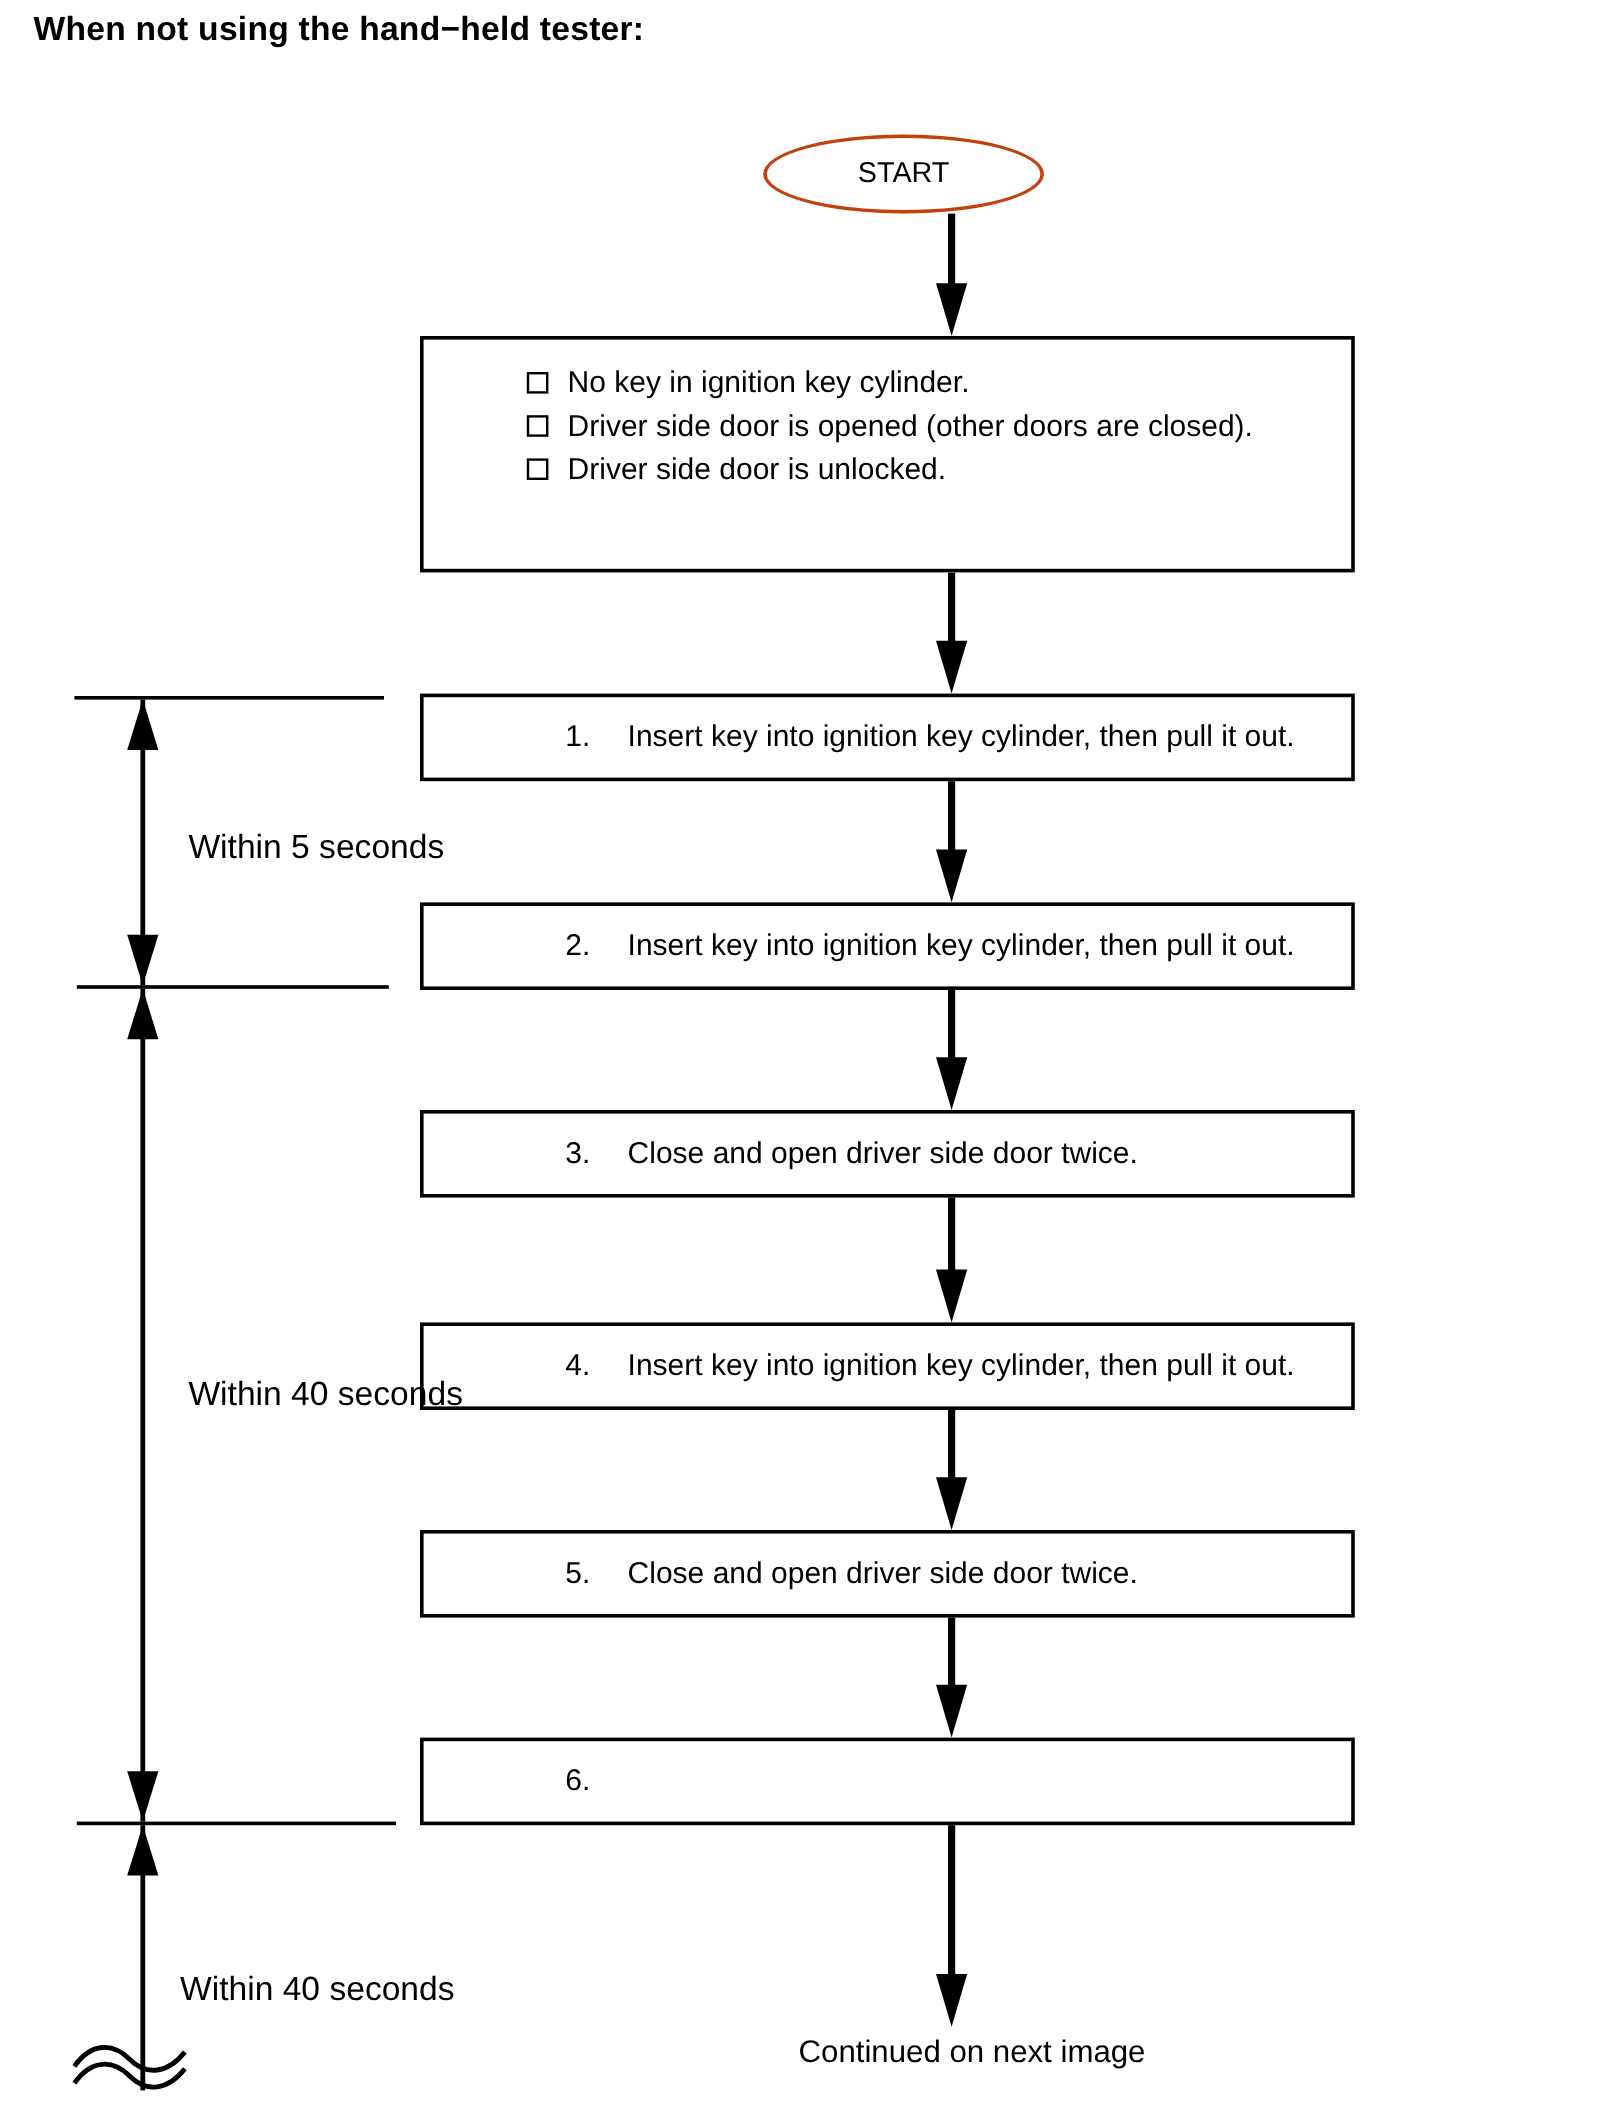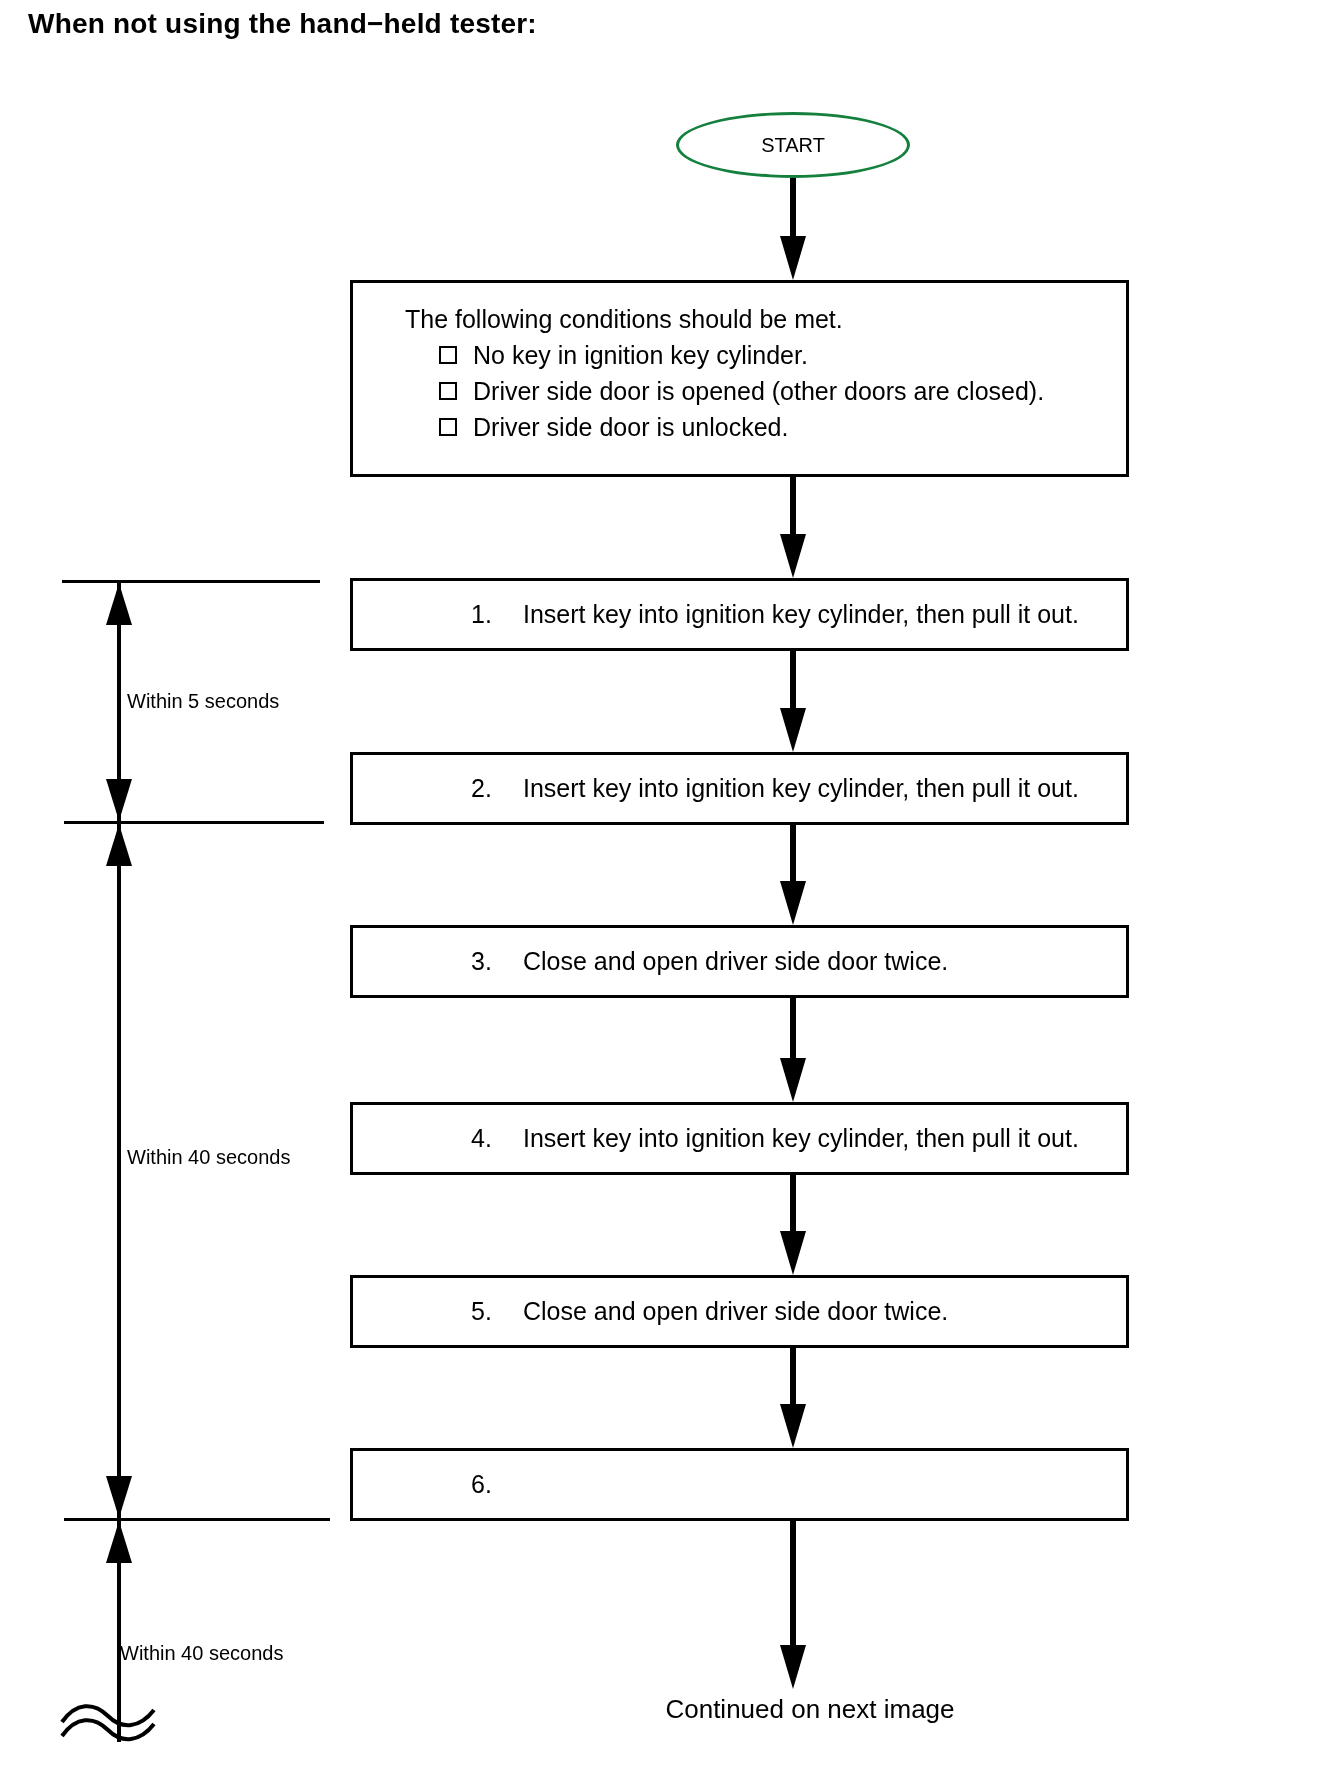--- a/index.html
+++ b/index.html
@@ -10,24 +10,24 @@
     font-family:"Liberation Sans", sans-serif;
     color:#000;
     overflow:hidden;
   }
   .page-title{
     position:absolute;left:28px;top:8px;
     font-size:28px;font-weight:bold;letter-spacing:0.2px;
   }
   
   .oval{
-    position:absolute;left:676px;top:112px;width:234px;height:66px;
-    border:3px solid #15803d;border-radius:50%;
+    position:absolute;left:636px;top:112px;width:234px;height:66px;
+    border:3px solid #c2410c;border-radius:50%;
     display:flex;align-items:center;justify-content:center;
-    font-size:20px;box-sizing:border-box;
+    font-size:24px;box-sizing:border-box;
   }
   
   .pbox{
     position:absolute;left:350px;width:779px;
     border:3px solid #000;box-sizing:border-box;background:#fff;
   }
   .cond-box{top:280px;height:197px;padding:18px 10px 0 52px;font-size:25px;}
   .cond-intro{line-height:36px;}
   .cond-item{display:flex;align-items:center;line-height:36px;margin-left:34px;}
   .chk{
@@ -68,21 +68,21 @@
     border-bottom:42px solid #000;
   }
   .bracket .head-down{
     position:absolute;bottom:0;left:0;width:0;height:0;
     border-left:13px solid transparent;border-right:13px solid transparent;
     border-top:42px solid #000;
   }
   .br1{top:583px;height:238px;}
   .br2{top:824px;height:694px;}
   .br3{top:1521px;height:221px;}
-  .timer-label{position:absolute;font-size:20px;white-space:nowrap;}
+  .timer-label{position:absolute;font-size:28px;white-space:nowrap;margin-left:30px;}
   .t1{left:127px;top:690px;}
   .t2{left:127px;top:1146px;}
   .t3{left:120px;top:1642px;}
   
   .footer{
     position:absolute;left:560px;top:1694px;width:500px;
     text-align:center;font-size:26px;white-space:nowrap;
   }
   .footer .suffix{font-size:26px;}
   .break-mark{position:absolute;left:56px;top:1698px;}
@@ -125,21 +125,20 @@
   <div class="arrow-down sp a7">
       <div class="shaft"></div>
       <div class="head"></div>
     </div>
   <div class="arrow-down sp a8">
       <div class="shaft"></div>
       <div class="head"></div>
     </div>
 
   <div class="pbox cond-box">
-    <div class="cond-intro">The following conditions should be met.</div>
     <div class="cond-item">
       <span class="chk"></span>
       <span>No key in ignition key cylinder.</span>
     </div>
     <div class="cond-item">
       <span class="chk"></span>
       <span>Driver side door is opened (other doors are closed).</span>
     </div>
     <div class="cond-item">
       <span class="chk"></span>

